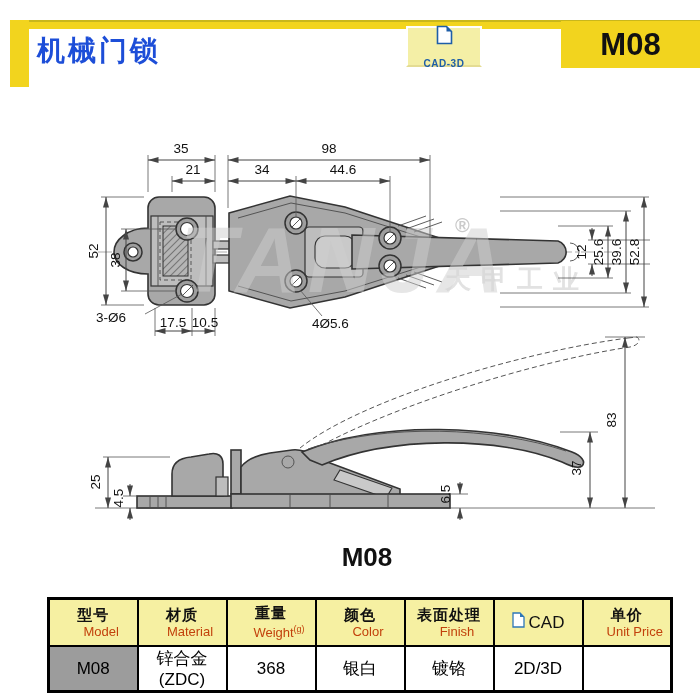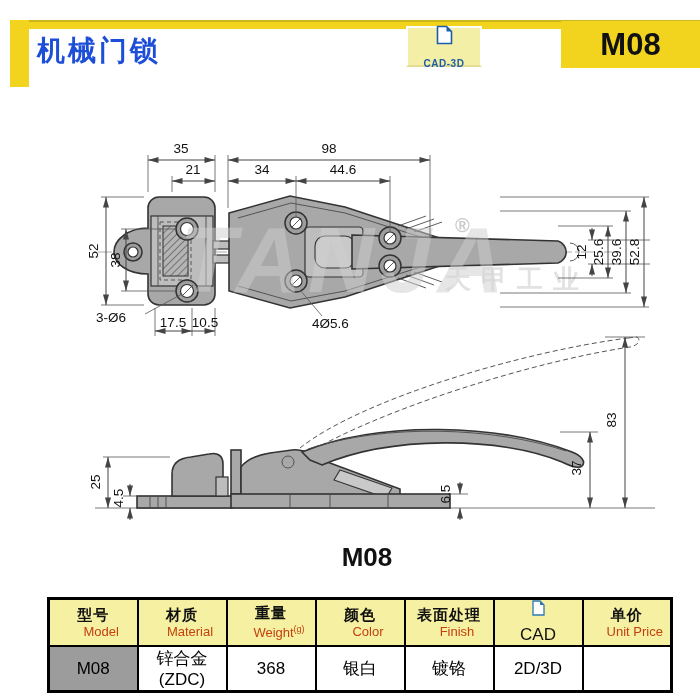--- a/index.html
+++ b/index.html
@@ -47,21 +47,21 @@
         table-layout:fixed;}
   .spec td{border:2px solid #000;text-align:center;vertical-align:middle;padding:0;}
   .spec{border:3px solid #000;}
   .spec .hrow td{background:#F6F0A2;height:45px;}
   .spec .drow td{height:38px;font-size:17px;color:#000;background:#fff;}
   .spec .cn{font-size:15px;font-weight:bold;color:#111;letter-spacing:1px;line-height:18px;}
   .spec .en{font-size:13px;color:#c2410c;line-height:15px;margin-left:16px;}
   .spec .en sup{font-size:9px;}
   .cell-model{background:#9C9C9C !important;}
   .cadline{display:flex;align-items:center;justify-content:center;gap:4px;
-           font-size:17px;color:#111;flex-direction:column;}
+           font-size:17px;color:#111;}
   .mat{font-size:15px;}
 </style>
 </head>
 <body>
 
 <div id="page">
 
   <svg id="drawing" viewBox="0 0 700 700" xmlns="http://www.w3.org/2000/svg">
     <defs>
       <marker id="arw" markerWidth="12" markerHeight="8" refX="11" refY="4" orient="auto-start-reverse" markerUnits="userSpaceOnUse">

